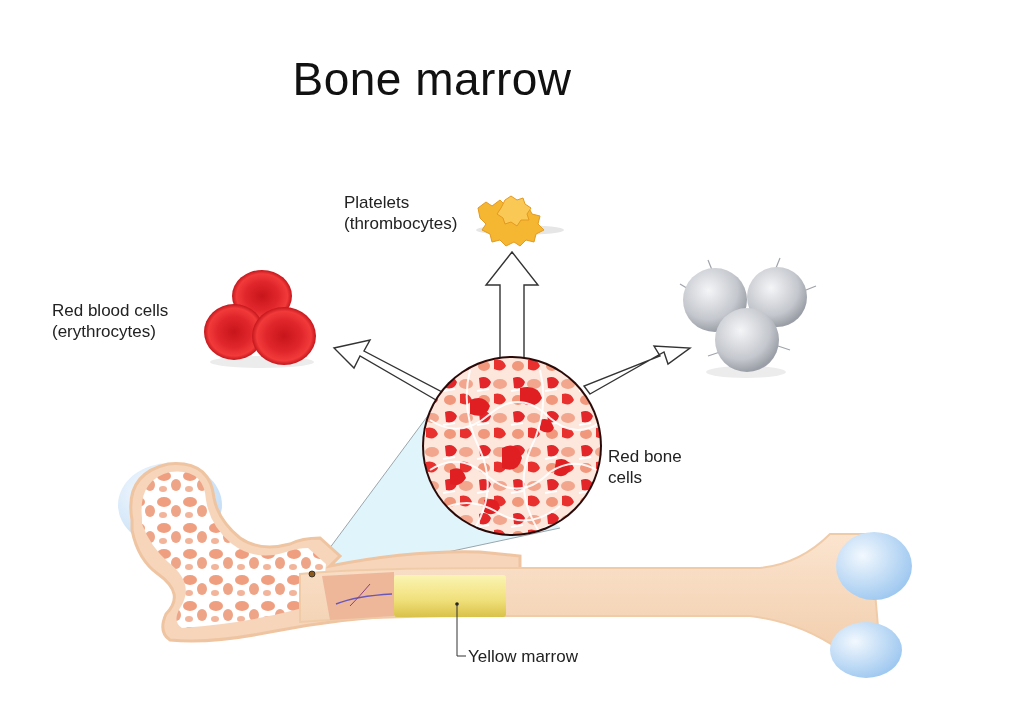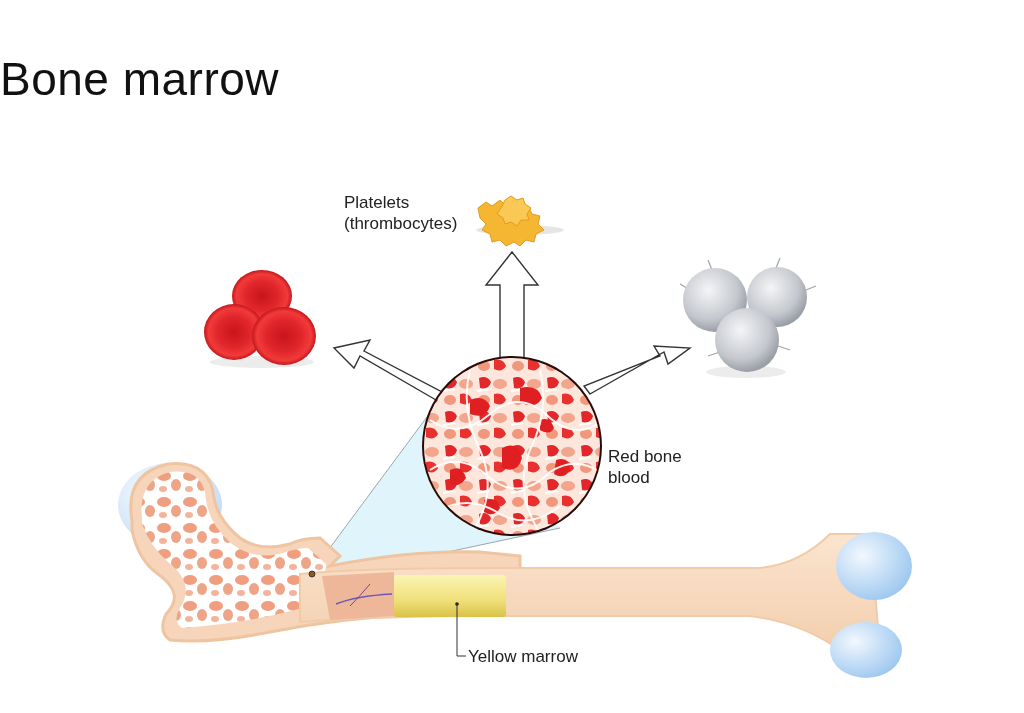--- a/index.html
+++ b/index.html
@@ -1,17 +1,17 @@
 <!DOCTYPE html>
 <html><head>
 <meta charset="utf-8">
 <style>
   html, body { margin:0; padding:0; background:#ffffff; }
   body { width:1024px; height:713px; position:relative; overflow:hidden; font-family:"Liberation Sans", sans-serif; }
-  .title { position:absolute; left:0; width:864px; top:52px; text-align:left; font-size:46px; color:#111; letter-spacing:0.5px; }
+  .title { position:absolute; left:0; width:864px; top:52px; text-align:center; font-size:46px; color:#111; letter-spacing:0.5px; }
   .label { position:absolute; font-size:17px; color:#222; text-align:left; line-height:21px; }
   .label span { display:block; }
   svg.art { position:absolute; left:0; top:0; }
 </style>
 </head>
 <body>
 
 <div class="title">Bone marrow</div>
 
 <svg class="art" width="1024" height="713" viewBox="0 0 1024 713">
@@ -145,25 +145,27 @@
     <circle cx="312" cy="574" r="3" fill="#8a5a20" stroke="#222" stroke-width="0.8"></circle>
   </g>
 </svg>
 
 <div class="label" style="left:344px; top:192px; width:136px;">
   <span>Platelets</span>
   <span>(thrombocytes)</span>
 </div>
 
 <div class="label" style="left:52px; top:300px; width:146px;">
+  <span>Red blood cells</span>
+  <span>(erythrocytes)</span>
 </div>
 
 <div class="label" style="left:800px; top:342px; width:160px;">
 </div>
 
 <div class="label" style="left:608px; top:446px; width:96px;">
   <span>Red bone</span>
-  <span>blood</span>
+  <span>cells</span>
 </div>
 
 <div class="label" style="left:468px; top:646px; text-align:right;">
   <span>Yellow marrow</span>
 </div>
 
 </body></html>

